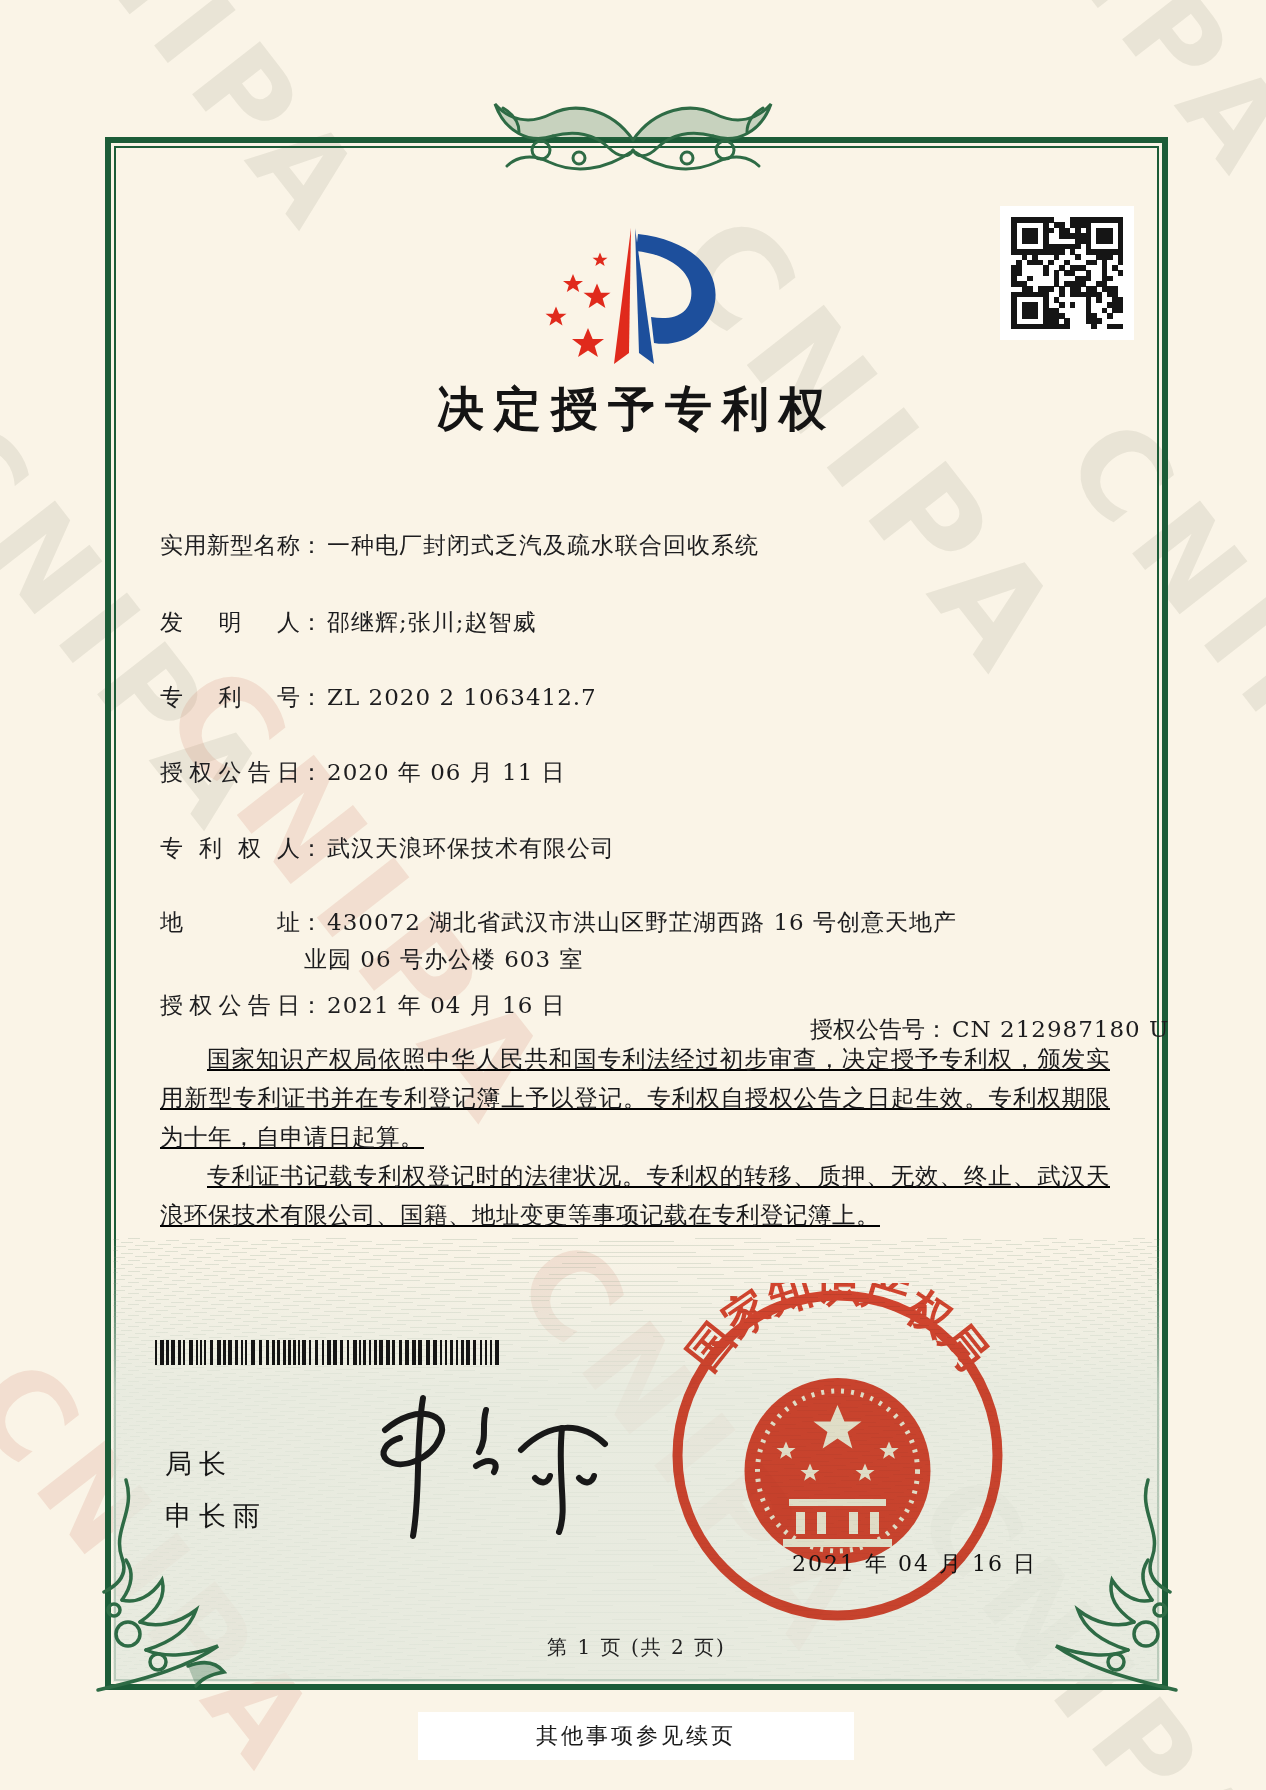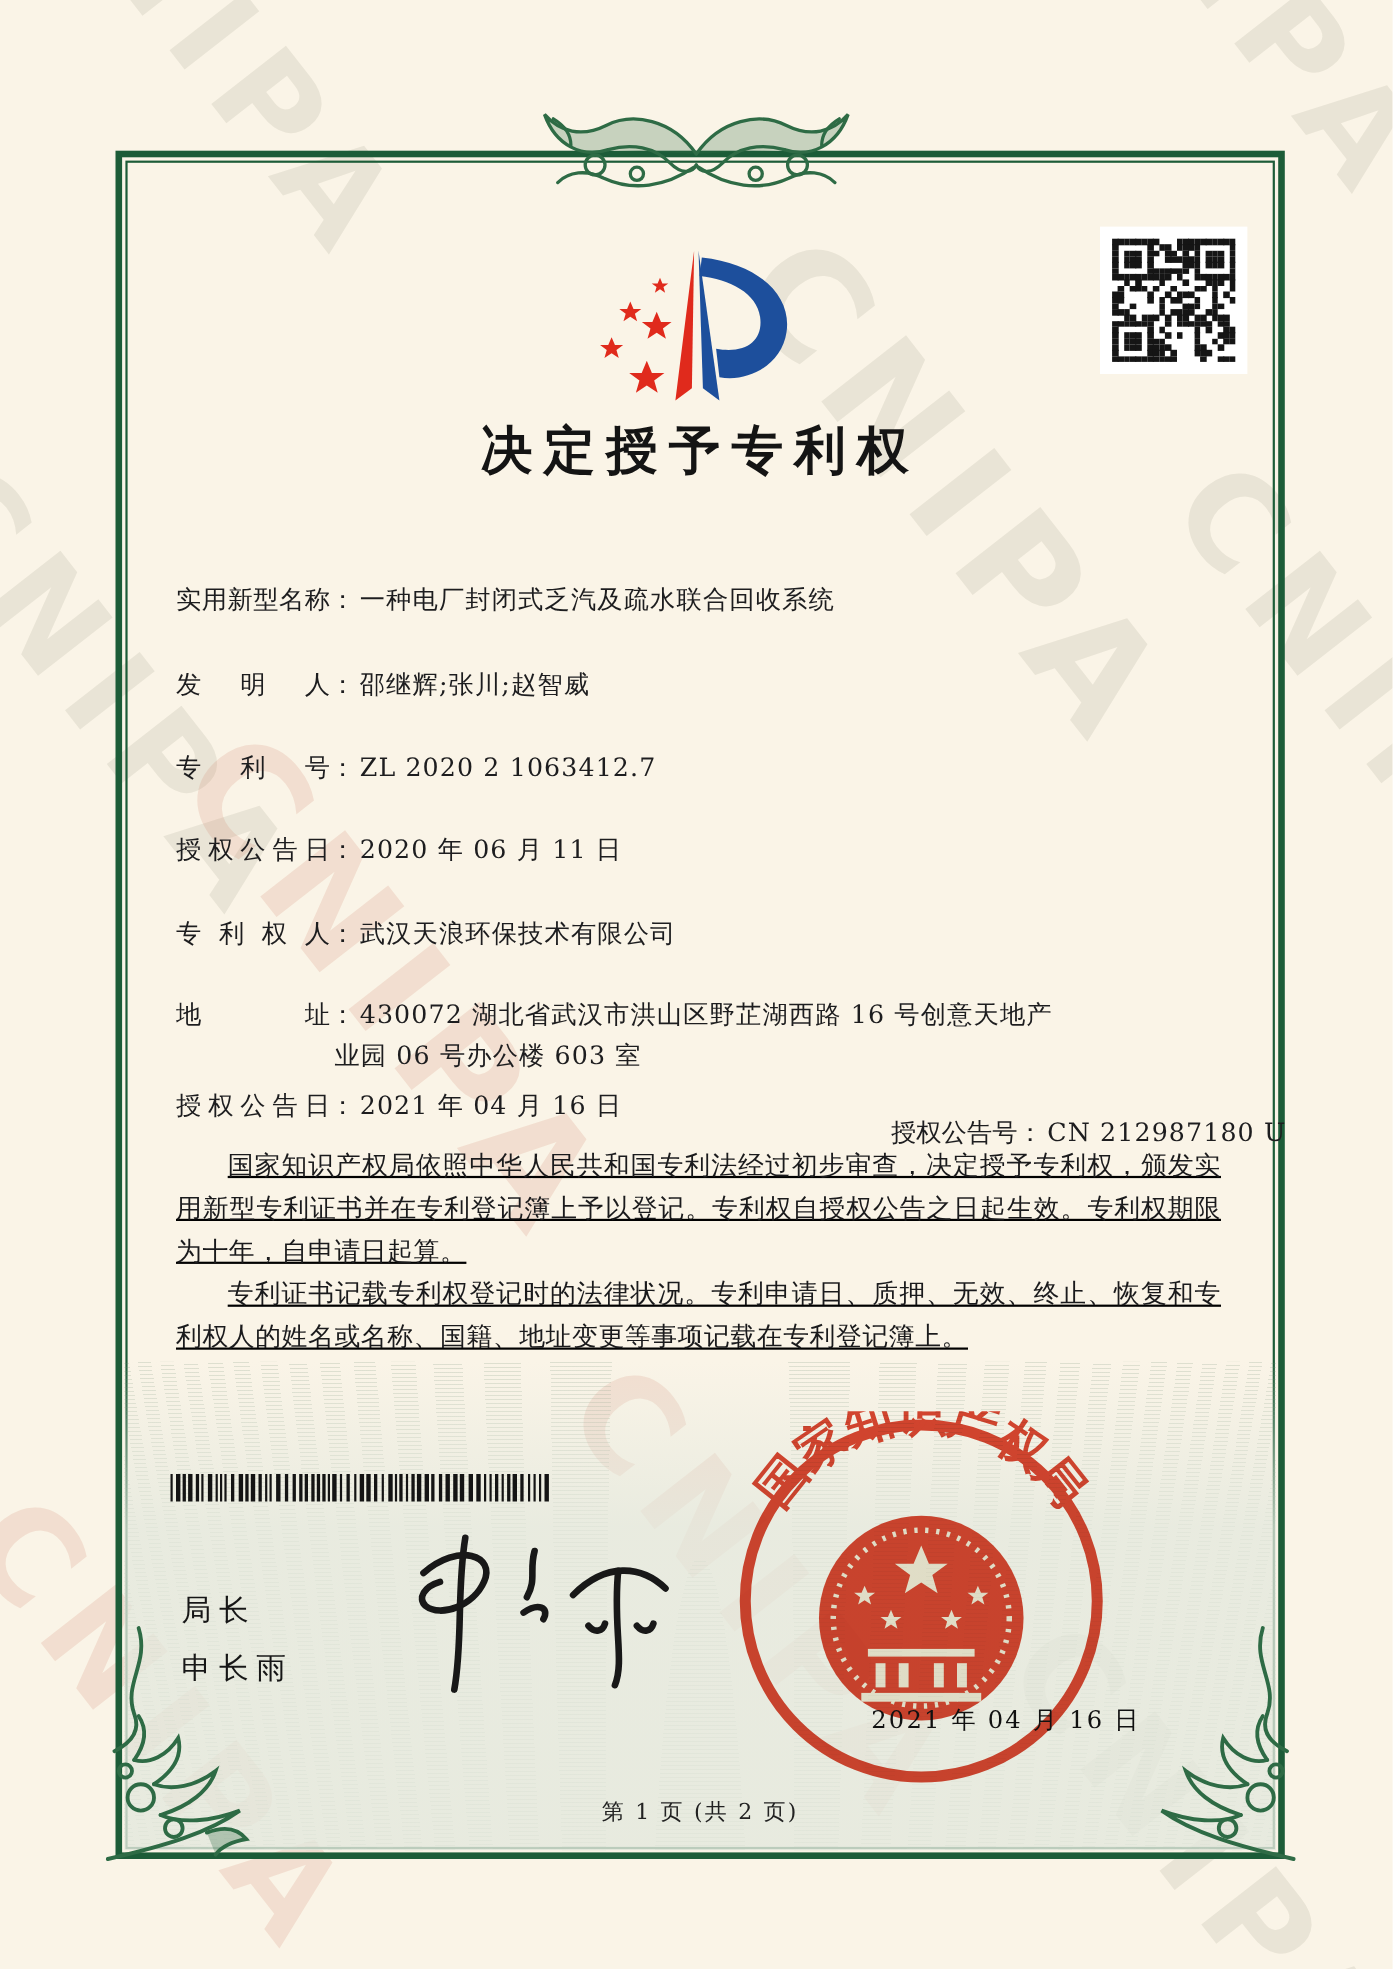--- a/index.html
+++ b/index.html
@@ -418,21 +418,21 @@
   <div class="addr2" style="top:944px">业园 06 号办公楼 603 室</div>
   <div class="row" style="top:990px">
     <span class="flabel">授权公告日</span><span>：</span><span class="fvalue">2021 年 04 月 16 日</span>
     <span class="pair2">
       <span>授权公告号</span><span>：</span><span class="fvalue">CN 212987180 U</span>
     </span>
   </div>
 
   <div class="bodytext">
     <p>国家知识产权局依照中华人民共和国专利法经过初步审查，决定授予专利权，颁发实用新型专利证书并在专利登记簿上予以登记。专利权自授权公告之日起生效。专利权期限为十年，自申请日起算。</p>
-    <p>专利证书记载专利权登记时的法律状况。专利申请日、质押、无效、终止、恢复和专利权人的姓名或名称、国籍、地址变更等事项记载在专利登记簿上。</p>
+    <p>专利证书记载专利权登记时的法律状况。专利权的转移、质押、无效、终止、武汉天浪环保技术有限公司、国籍、地址变更等事项记载在专利登记簿上。</p>
   </div>
 
   <div class="barcode">
       <i style="left:0px;width:2px"></i>
       <i style="left:5px;width:4px"></i>
       <i style="left:11px;width:3px"></i>
       <i style="left:16px;width:4px"></i>
       <i style="left:23px;width:3px"></i>
       <i style="left:28px;width:2px"></i>
       <i style="left:34px;width:4px"></i>
@@ -529,14 +529,15 @@
         <rect x="152" y="229" width="9" height="22"></rect>
         <rect x="184" y="229" width="9" height="22"></rect>
         <rect x="205" y="229" width="9" height="22"></rect>
         <rect x="118" y="256" width="109" height="8"></rect>
       </g>
     </g>
   </svg>
   <div class="seal-date">2021 年 04 月 16 日</div>
 
   <div class="pagenum">第 1 页 (共 2 页)</div>
+  <div class="contnote">其他事项参见续页</div>
 
 </div>
 
 </body></html>

